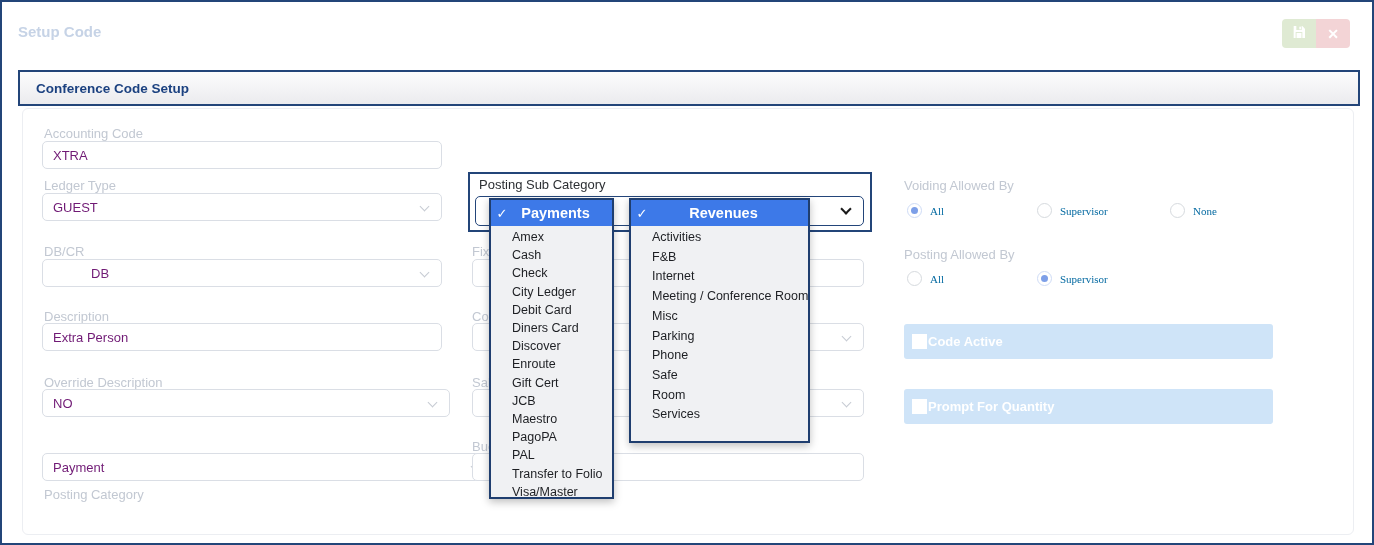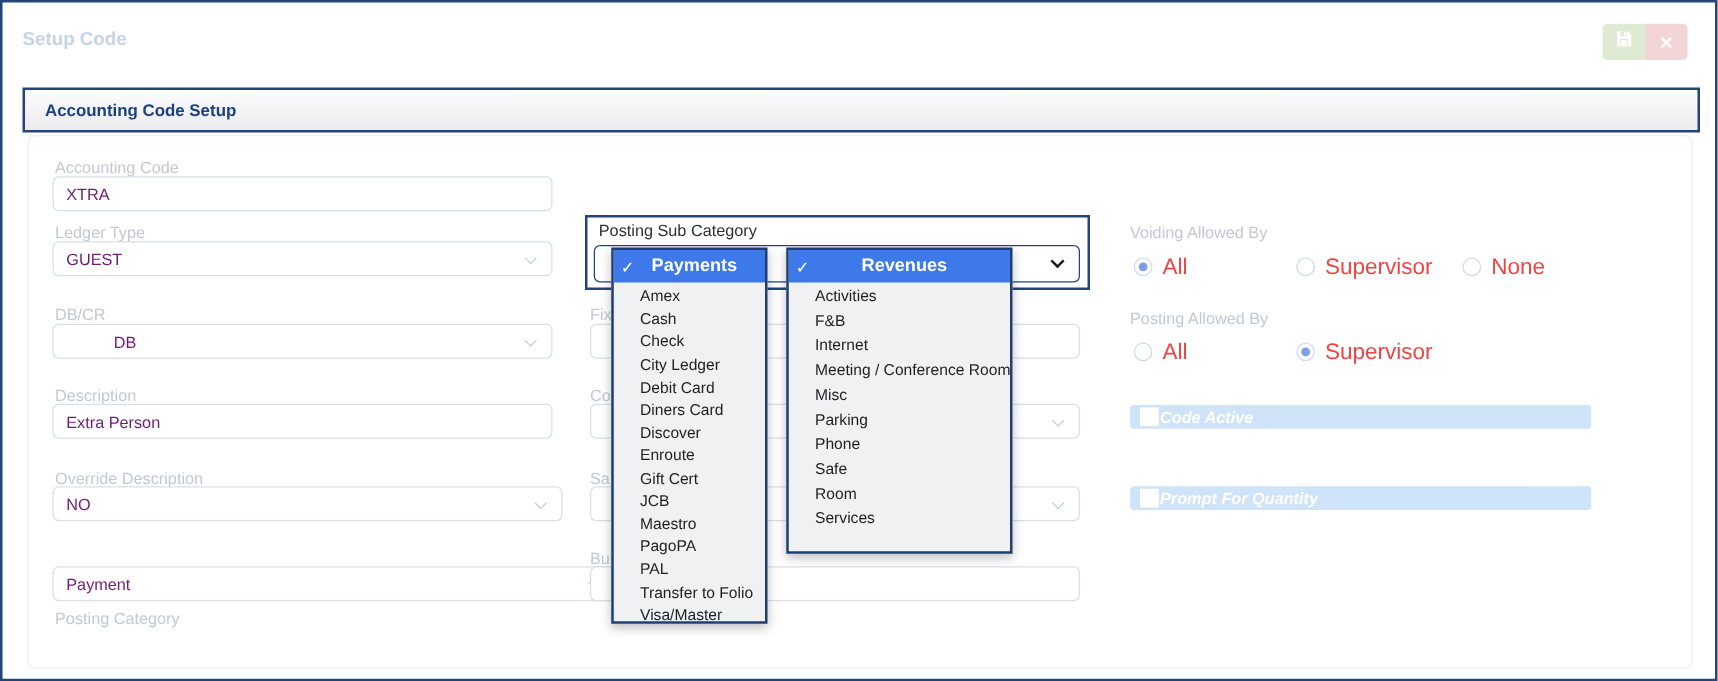--- a/index.html
+++ b/index.html
@@ -49,24 +49,24 @@
   .panel-payments .panel-item { line-height:18.2px; }
   .panel-revenues { left:627px; top:196px; width:181px; height:245px; }
   .panel-revenues .panel-item { line-height:19.7px; }
 
   .radio-row { position:absolute; display:flex; align-items:center; }
   .radio { width:15px; height:15px; border-radius:50%; border:1.7px solid #d6dade; background:#fff;
     display:flex; align-items:center; justify-content:center; }
   .radio.checked { border-color:#cfdcf6; }
   .radio .dot { display:none; width:7px; height:7px; border-radius:50%; background:#7d9fe8; }
   .radio.checked .dot { display:block; }
-  .radio-lbl { margin-left:8px; font-size:18px; color:#ef4444; }
-
-  .bar { position:absolute; left:902px; width:369px; height:19px; background:#cfe4f8; border-radius:3px;
-    display:flex; align-items:center; padding-left:8px; color:#fff; font-weight:bold; font-size:13px;font-style:italic; }
+  .radio-lbl { margin-left:8px; font-size:11px; color:#0369a1;font-family:Liberation Serif, serif; }
+
+  .bar { position:absolute; left:902px; width:369px; height:35px; background:#cfe4f8; border-radius:3px;
+    display:flex; align-items:center; padding-left:8px; color:#fff; font-weight:bold; font-size:13px; }
   .bar .cb { width:15px; height:15px; background:#fff; margin-right:1px; flex:none; }
 </style>
 </head>
 <body>
 
 <div class="modal">
 
   <div class="window-title">Setup Code</div>
 
   <div class="btn-group">
@@ -80,21 +80,21 @@
           <rect x="8.3" y="13.5" width="7.4" height="7.5" fill="#ffffff"></rect>
         </svg>
       </span>
     </div>
     <div class="btn btn-close">
       <span>✕</span>
     </div>
   </div>
 
   <div class="section-header">
-    <span>Accounting Code Setup</span>
+    <span>Conference Code Setup</span>
   </div>
 
   <div class="content-panel"></div>
 
   <div class="lbl" style="left:42px; top:124px;">Accounting Code</div>
   <div class="ctrl" style="left:40px; top:139px; width:400px;">
     <span>XTRA</span>
   </div>
 
   <div class="lbl" style="left:42px; top:176px;">Ledger Type</div>

